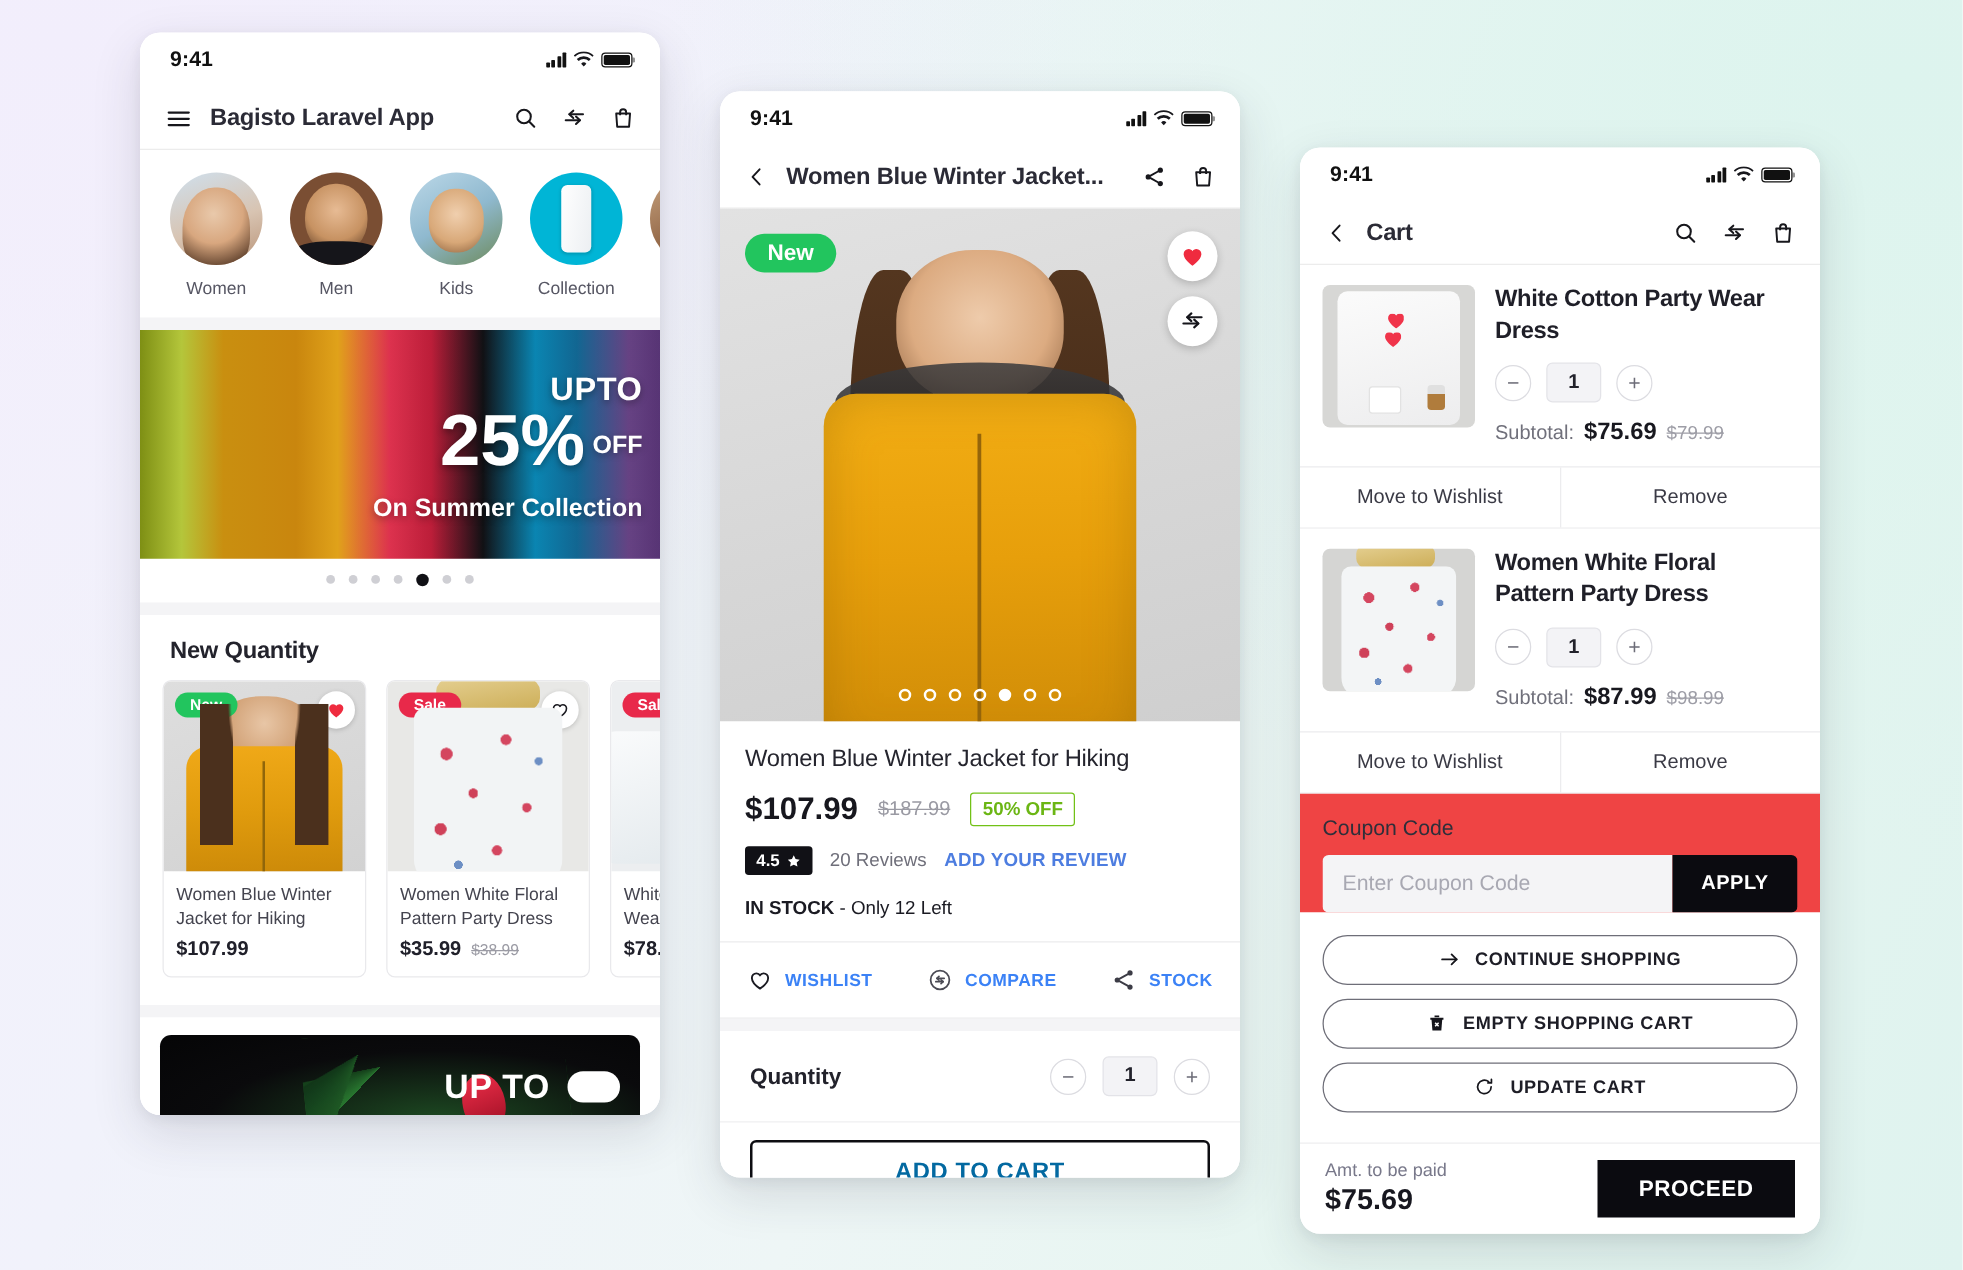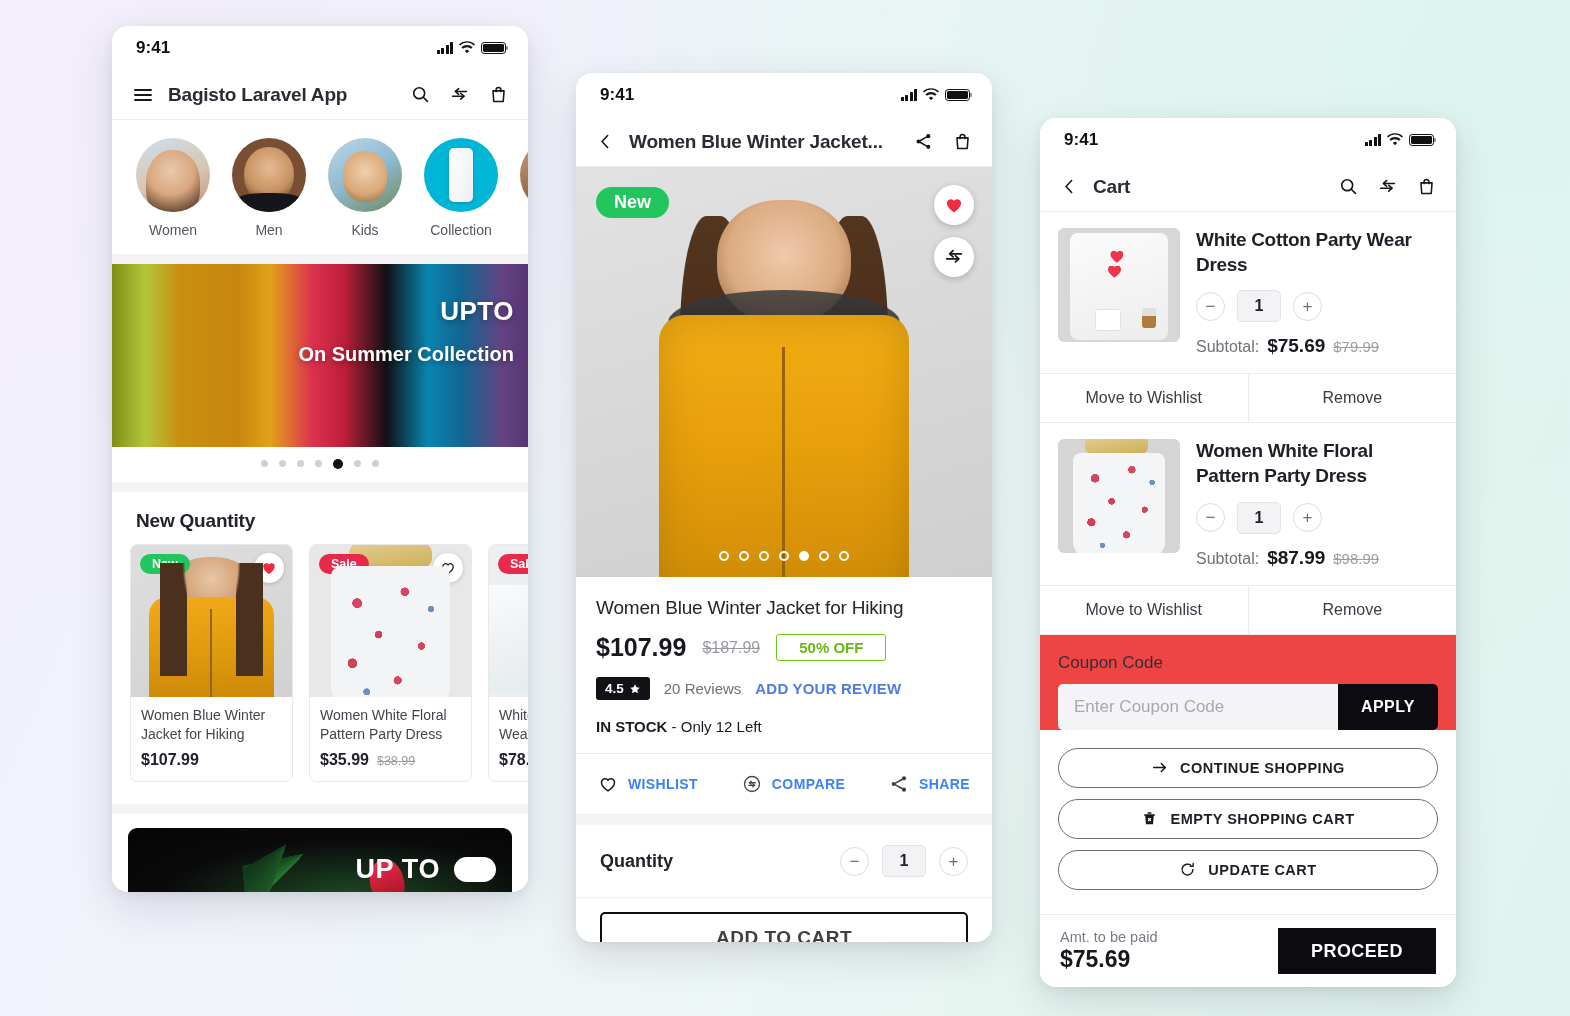--- a/index.html
+++ b/index.html
@@ -177,21 +177,21 @@
   .g-fab.f1 { top: 18px; } .g-fab.f2 { top: 70px; }
   .g-dots { position: absolute; bottom: 16px; left: 0; right: 0; display: flex; justify-content: center; gap: 10px; z-index: 8; }
   .g-dots i { width: 10px; height: 10px; border-radius: 50%; border: 2px solid #fff; display: block; }
   .g-dots i.on { background: #fff; }
 
   .p2-info { padding: 20px 20px 18px; background: #fff; }
   .p2-title { font-size: 19px; color: #25252e; font-weight: 400; letter-spacing:-.2px; }
   .p2-prices { display: flex; align-items: center; gap: 16px; margin-top: 14px; }
   .p2-price { font-size: 25px; font-weight: 700; color: #17171e; }
   .p2-old { font-size: 16px; color: #9a9aa3; text-decoration: line-through; }
-  .p2-off { border: 1.5px solid #72c117; color: #6bb614; font-size: 15px; font-weight: 700; padding: 4px 22px; border-radius: 3px; }
+  .p2-off { border: 1.5px solid #72c117; color: #6bb614; font-size: 15px; font-weight: 700; padding: 4px 9px; border-radius: 3px; }
   .p2-rating { display: flex; align-items: center; gap: 14px; margin-top: 15px; }
   .rpill { background: #111116; color: #fff; font-size: 13.5px; font-weight: 700; padding: 4px 9px; border-radius: 3px; display:flex;align-items:center;gap:5px; }
   .rpill svg{width:12px;height:12px}
   .rcount { font-size: 15px; color: #6f6f7a; }
   .rlink { font-size: 15px; color: #4d7de0; font-weight: 600; letter-spacing:.2px; }
   .p2-stock { margin-top: 18px; font-size: 15px; color: #1a1a22; }
   .p2-stock b { font-weight: 700; }
 
   .p2-actions { display: flex; align-items: center; justify-content: space-around; height: 62px;
       border-top: 1px solid #ececed; border-bottom: 1px solid #ececed; background: #fff; }
@@ -200,21 +200,21 @@
 
   .p2-qty { display: flex; align-items: center; justify-content: space-between; padding: 20px 24px; background:#fff; }
   .qlabel { font-size: 18px; font-weight: 700; color: #22222b; }
   .stepper { display: flex; align-items: center; gap: 13px; }
   .stp { width: 29px; height: 29px; border-radius: 50%; border: 1.4px solid #dcdce1; color: #6d6d78;
       display: flex; align-items: center; justify-content: center; font-size: 17px; line-height: 1; background:#fff; }
   .qbox { min-width: 44px; height: 32px; border: 1.4px solid #e3e3e8; border-radius: 5px; background: #f3f3f6;
       display: flex; align-items: center; justify-content: center; font-size: 16px; font-weight: 700; color: #22222b; padding:0 10px; }
   .p2-cartwrap { padding: 14px 24px 22px; background:#fff; border-top:1px solid #f0f0f1; }
   .btn-atc { width: 100%; height: 52px; border: 2.5px solid #0d0d12; border-radius: 5px; background: #fff;
-      font-size: 19px; font-weight: 700; color: #404040; letter-spacing: .5px; display:flex;align-items:center;justify-content:center; }
+      font-size: 19px; font-weight: 700; color: #0369a1; letter-spacing: .5px; display:flex;align-items:center;justify-content:center; }
 
   
   .citem { display: flex; gap: 16px; padding: 16px 18px 16px; background: #fff; }
   .cthumb { width: 122px; height: 114px; border-radius: 6px; overflow: hidden; flex: 0 0 122px; position: relative; }
   .cbody { flex: 1; min-width: 0; }
   .cname { font-size: 19px; font-weight: 700; color: #1f1f28; line-height: 1.3; letter-spacing:-.3px; }
   .cstepper { display: flex; align-items: center; gap: 12px; margin-top: 13px; }
   .csub { margin-top: 13px; font-size: 16px; color: #70707b; display: flex; align-items: baseline; gap: 8px; }
   .csub b { font-size: 19px; font-weight: 700; color: #18181f; }
   .csub s { font-size: 15px; color: #9d9da6; }
@@ -348,20 +348,21 @@
     </div>
   </div>
 
   <div class="sectgap"></div>
 
   <div class="hero-wrap">
     <div class="hero">
       <div class="shade"></div>
       <div class="txt">
         <div class="upto">UPTO</div>
+        <div class="big"><span>25%</span><small>OFF</small></div>
         <div class="sub">On Summer Collection</div>
       </div>
     </div>
     <div class="dots">
       <i></i>
       <i></i>
       <i></i>
       <i></i>
       <i class="on"></i>
       <i></i>
@@ -556,21 +557,21 @@
         </svg>
       <span>COMPARE</span>
     </div>
     <div class="act">
       <svg viewBox="0 0 22 22" fill="none" stroke="#3c3c46" stroke-width="1.7" stroke-linecap="round">
           <circle cx="16.5" cy="4.8" r="2.3" fill="#3c3c46" stroke="none"></circle>
           <circle cx="5.3" cy="11" r="2.3" fill="#3c3c46" stroke="none"></circle>
           <circle cx="16.5" cy="17.2" r="2.3" fill="#3c3c46" stroke="none"></circle>
           <path d="M7.5 9.8l6.8-3.8M7.5 12.2l6.8 3.8"></path>
         </svg>
-      <span>SHARE</span>
+      <span>STOCK</span>
     </div>
   </div>
 
   <div class="sectgap"></div>
 
   <div class="p2-qty">
     <span class="qlabel">Quantity</span>
     <div class="stepper">
       <span class="stp">−</span>
       <span class="qbox">1</span>

